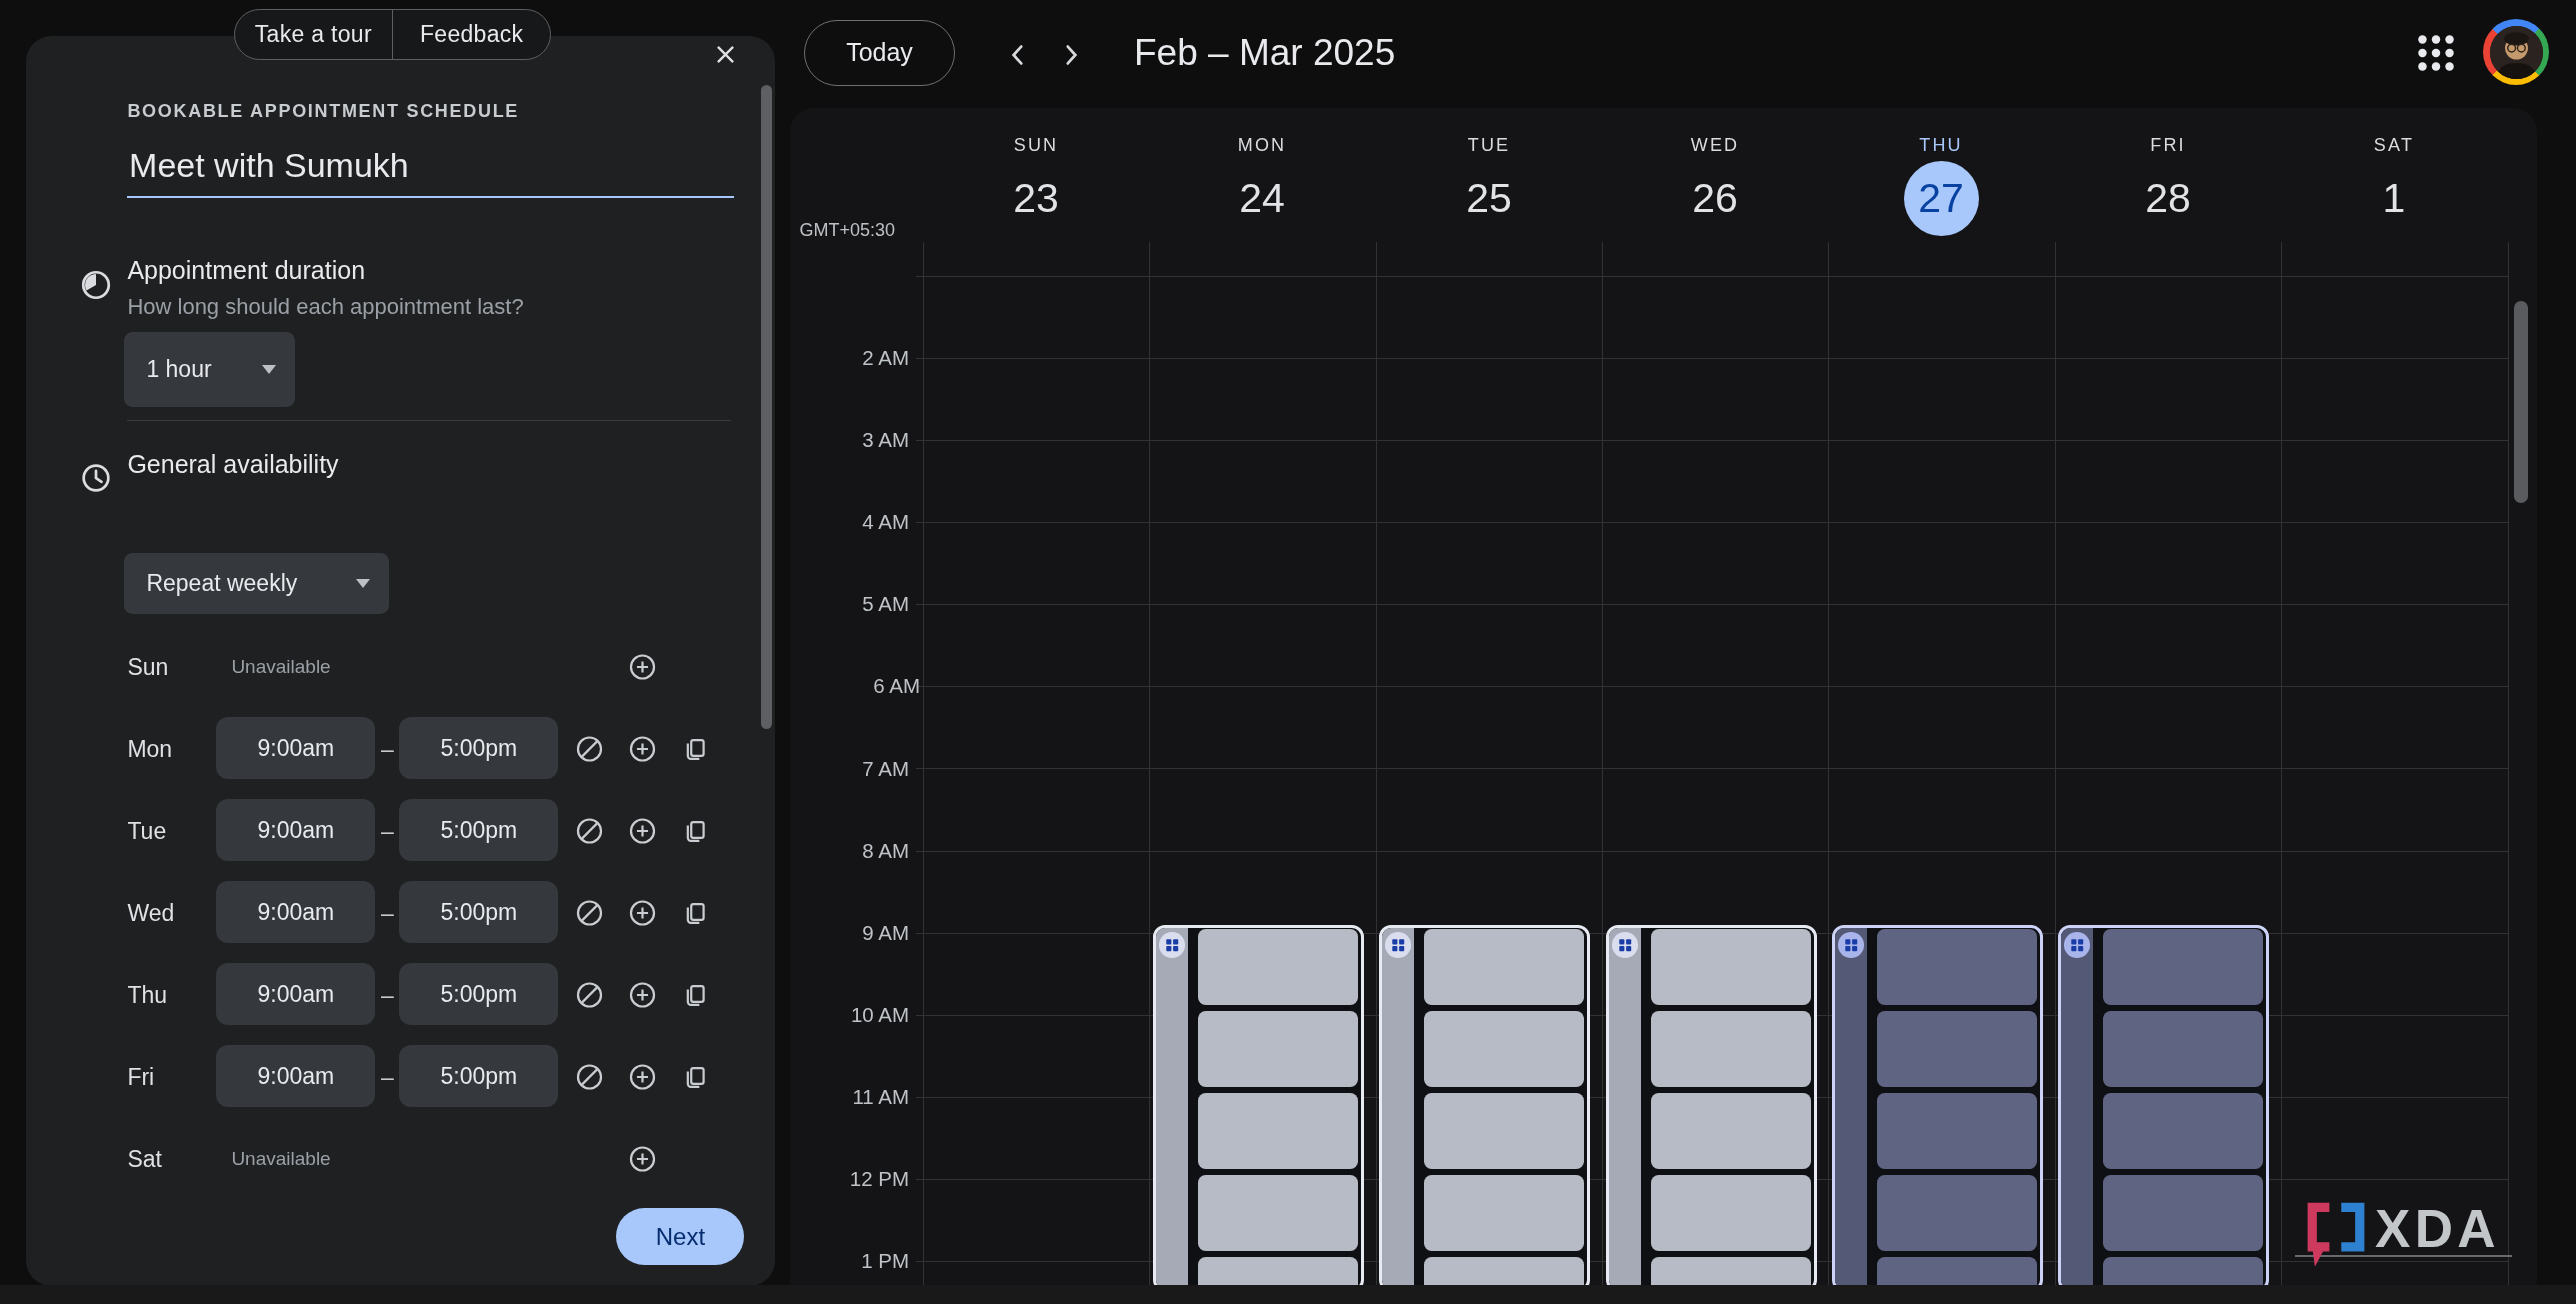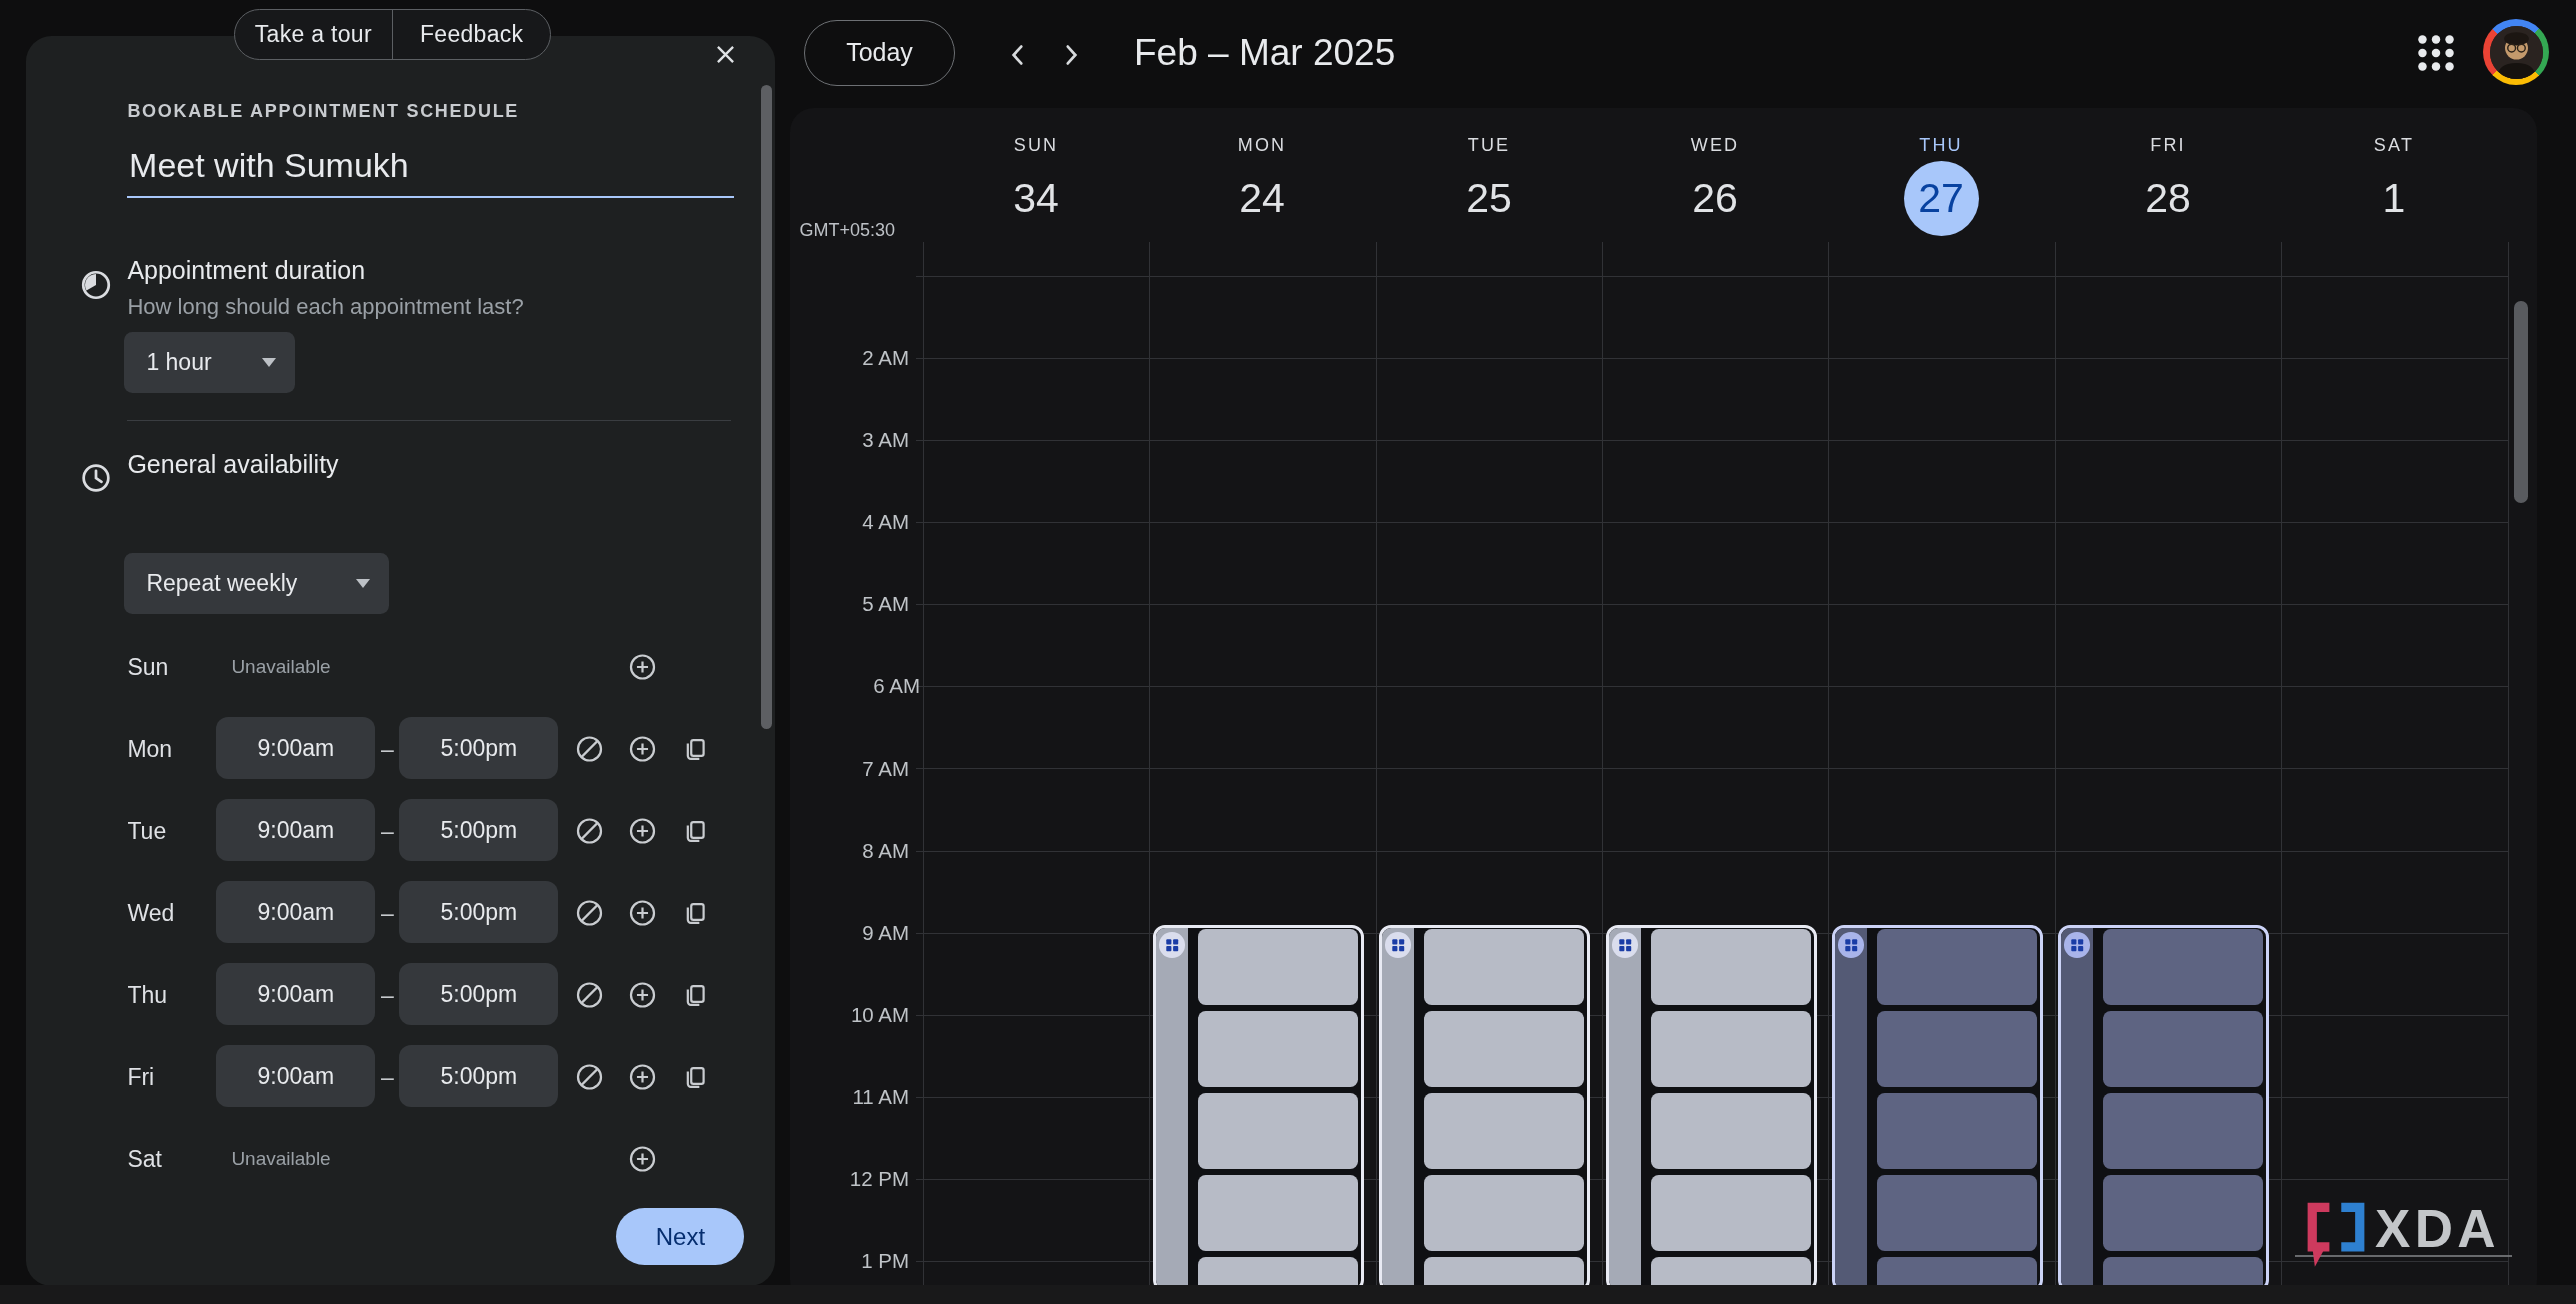--- a/index.html
+++ b/index.html
@@ -146,21 +146,21 @@
   </button>
   <div class="eyebrow">BOOKABLE APPOINTMENT SCHEDULE</div>
   <input class="title-input" value="Meet with Sumukh" style="">
 
   <svg class="section-icon" style="top:232px" viewBox="0 0 40 40">
     <circle cx="20" cy="20" r="15" fill="none" stroke="#dadce0" stroke-width="3.2"></circle>
     <path d="M20 20 L20 7 A13 13 0 0 0 8.8 26.5 Z" fill="#dadce0"></path>
   </svg>
   <div class="sec-head" style="top:220px">Appointment duration</div>
   <div class="sec-sub" style="top:256px">How long should each appointment last?</div>
-  <button class="select-box" style="top:296px; height:61px; min-width:171px">
+  <button class="select-box" style="top:296px; height:75px; min-width:171px">
     <span>1 hour</span>
     <span class="select-caret"></span>
   </button>
 
   <div class="panel-divider"></div>
 
   <svg class="section-icon" style="top:425px" viewBox="0 0 40 40">
     <circle cx="20" cy="20" r="14.5" fill="none" stroke="#dadce0" stroke-width="3.2"></circle>
     <path d="M20 11.5 V20 L26.5 24.5" fill="none" stroke="#dadce0" stroke-width="3.2" stroke-linecap="round"></path>
   </svg>
@@ -357,21 +357,21 @@
     </svg>
   </span>
 </button>
 
 <div class="surface">
   <div class="gmt-label">GMT+05:30</div>
   <div>
       <div class="day-col" style="left: 133px; width: 226px;">
         <div class="day-name">SUN</div>
         <div class="daynum-wrap">
-          <div class="day-number">34</div>
+          <div class="day-number">23</div>
         </div>
       </div>
       <div class="day-col" style="left: 359px; width: 226px;">
         <div class="day-name">MON</div>
         <div class="daynum-wrap">
           <div class="day-number">24</div>
         </div>
       </div>
       <div class="day-col" style="left: 586px; width: 226px;">
         <div class="day-name">TUE</div>

